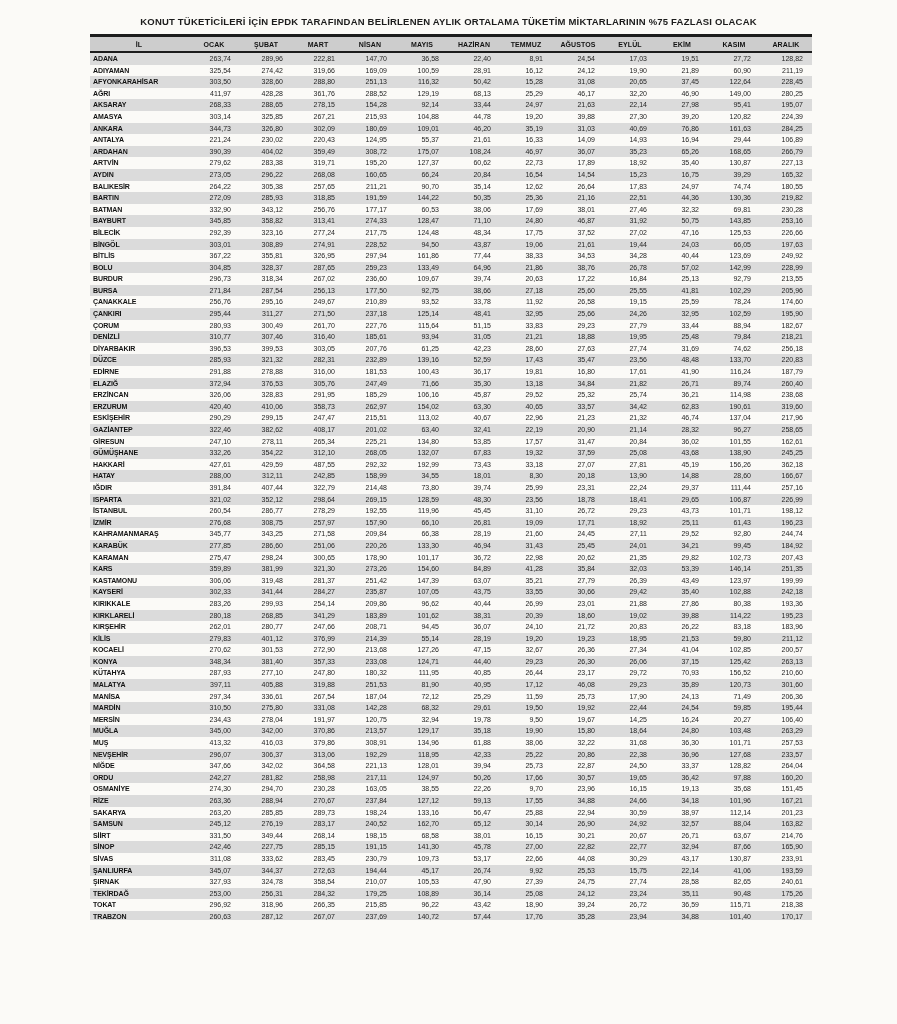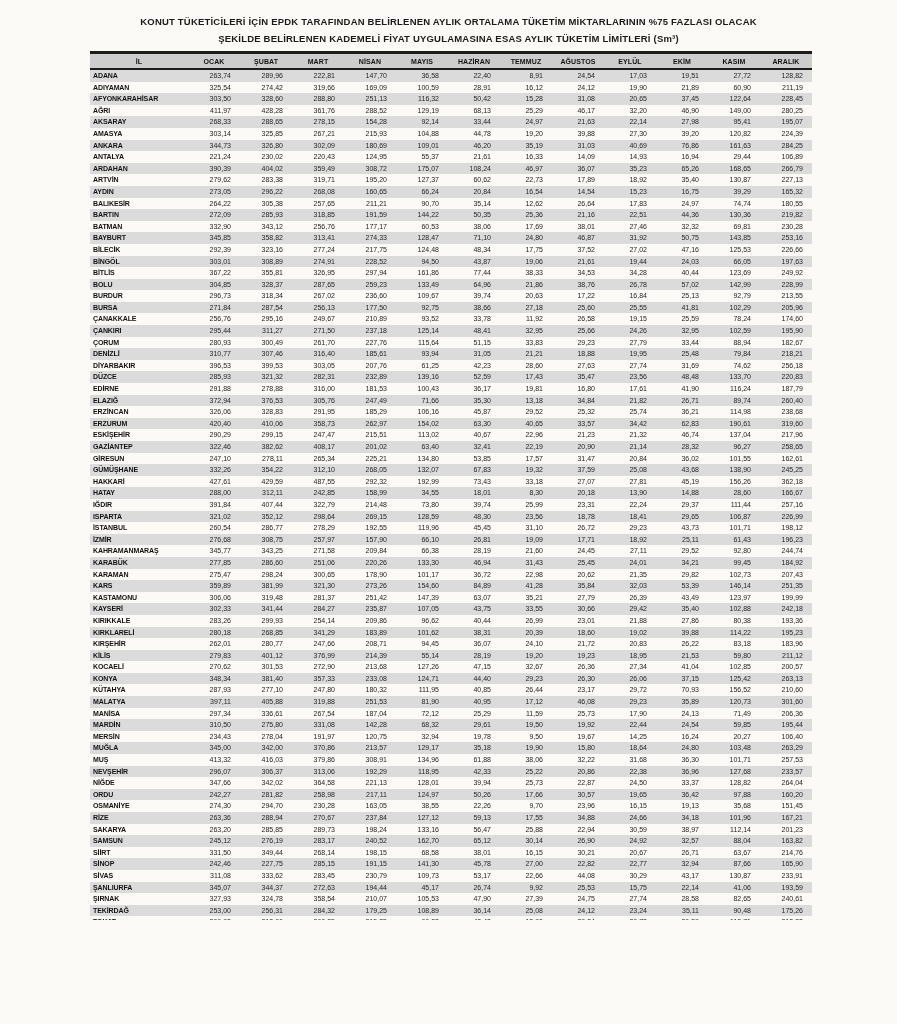--- a/index.html
+++ b/index.html
@@ -37,21 +37,20 @@
   tbody tr:nth-child(odd) { background:#dbdbdb; }
   tbody tr:nth-child(even) { background:#fbfaf7; }
   tbody tr:last-child td { border-bottom:3px solid #1c1c1c; }
 </style>
 </head>
 <body>
 
 <div class="page">
   <div class="title-block">
     <div class="title-line">KONUT TÜKETİCİLERİ İÇİN EPDK TARAFINDAN BELİRLENEN AYLIK ORTALAMA TÜKETİM MİKTARLARININ %75 FAZLASI OLACAK</div>
-    <div class="title-line">ŞEKİLDE BELİRLENEN KADEMELİ FİYAT UYGULAMASINA ESAS AYLIK TÜKETİM LİMİTLERİ (Sm³)</div>
   </div>
 
   <table class="limits">
     <colgroup>
         <col class="c-il">
         <col class="c-mo">
         <col class="c-mo">
         <col class="c-mo">
         <col class="c-mo">
         <col class="c-mo">

